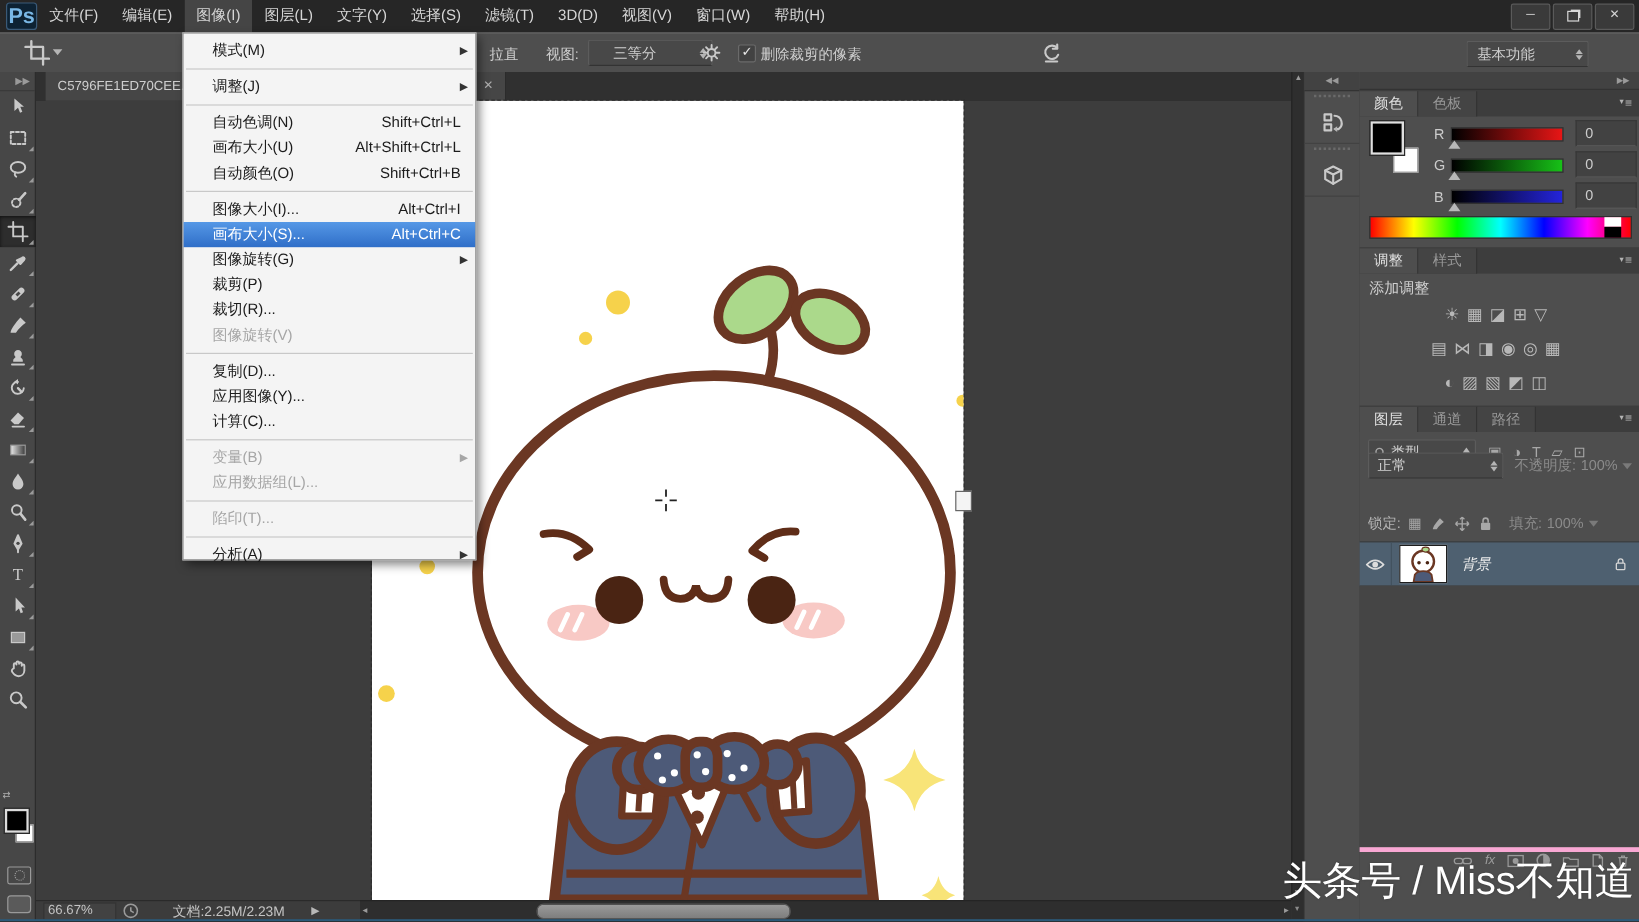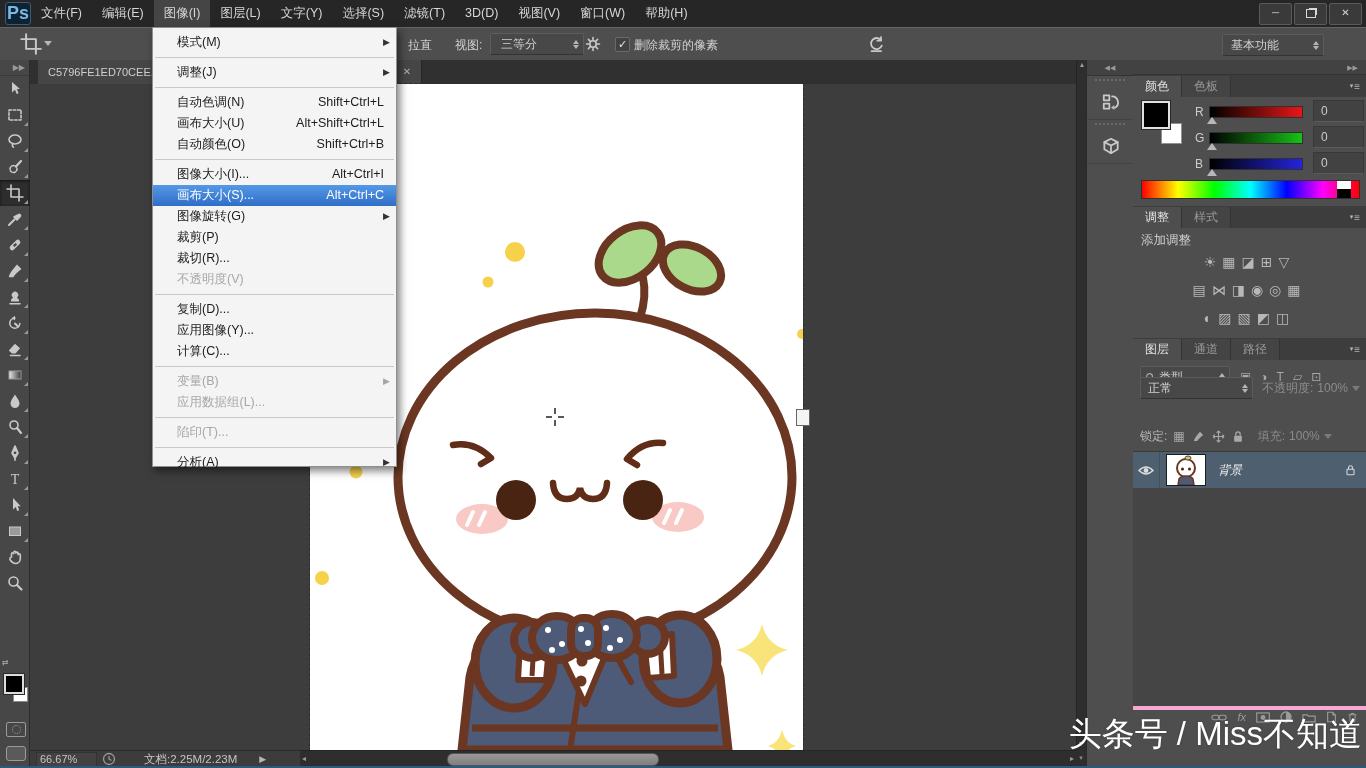--- a/index.html
+++ b/index.html
@@ -143,21 +143,21 @@
   <div class="abs optionsbar">
     <div class="abs" style="left:20px;top:5px;">
       <svg width="22" height="22" viewBox="0 0 18 18">
           <path class="icn" stroke-width="2" d="M5 1 L5 13 L17 13 M1 5 L13 5 L13 17"></path>
         </svg>
     </div>
     <div class="abs" style="left:44px;top:13px;width:0;height:0;border-left:4px solid transparent;border-right:4px solid transparent;border-top:5px solid #b5b5b5;"></div>
     <div class="abs sunken" style="left:55px;top:5px;width:92px;height:20px;line-height:20px;padding-left:6px;box-sizing:border-box;white-space:nowrap;overflow:hidden;">2.5 厘米 W x..</div>
     <div class="abs optxt" style="left:408px;top:9px;">拉直</div>
     <div class="abs optxt" style="left:455px;top:9px;">视图:</div>
-    <div class="abs ddbox" style="left:490px;top:5px;width:82px;height:20px;padding-left:10px;">
+    <div class="abs ddbox" style="left:490px;top:5px;width:82px;height:20px;padding-left:20px;">
       <span>三等分</span>
       <span class="stepper">
           <i class="up"></i>
           <i class="dn"></i>
         </span>
     </div>
     <div class="abs" style="left:584px;top:7px;">
       <svg width="18" height="18" viewBox="0 0 18 18">
           <g class="icn" stroke="#b5b5b5">
             <circle cx="9" cy="9" r="3.2"></circle>
@@ -644,21 +644,21 @@
     <i class="msep"></i>
     <div class="mi"><span>自动色调(N)</span><span class="sc">Shift+Ctrl+L</span></div>
     <div class="mi"><span>画布大小(U)</span><span class="sc">Alt+Shift+Ctrl+L</span></div>
     <div class="mi"><span>自动颜色(O)</span><span class="sc">Shift+Ctrl+B</span></div>
     <i class="msep"></i>
     <div class="mi"><span>图像大小(I)...</span><span class="sc">Alt+Ctrl+I</span></div>
     <div class="mi hl"><span>画布大小(S)...</span><span class="sc">Alt+Ctrl+C</span></div>
     <div class="mi"><span>图像旋转(G)</span><span class="arr">▶</span></div>
     <div class="mi"><span>裁剪(P)</span></div>
     <div class="mi"><span>裁切(R)...</span></div>
-    <div class="mi dis"><span>不透明度(V)</span></div>
+    <div class="mi dis"><span>图像旋转(V)</span></div>
     <i class="msep"></i>
     <div class="mi"><span>复制(D)...</span></div>
     <div class="mi"><span>应用图像(Y)...</span></div>
     <div class="mi"><span>计算(C)...</span></div>
     <i class="msep"></i>
     <div class="mi dis"><span>变量(B)</span><span class="arr">▶</span></div>
     <div class="mi dis"><span>应用数据组(L)...</span></div>
     <i class="msep"></i>
     <div class="mi dis"><span>陷印(T)...</span></div>
     <i class="msep"></i>

